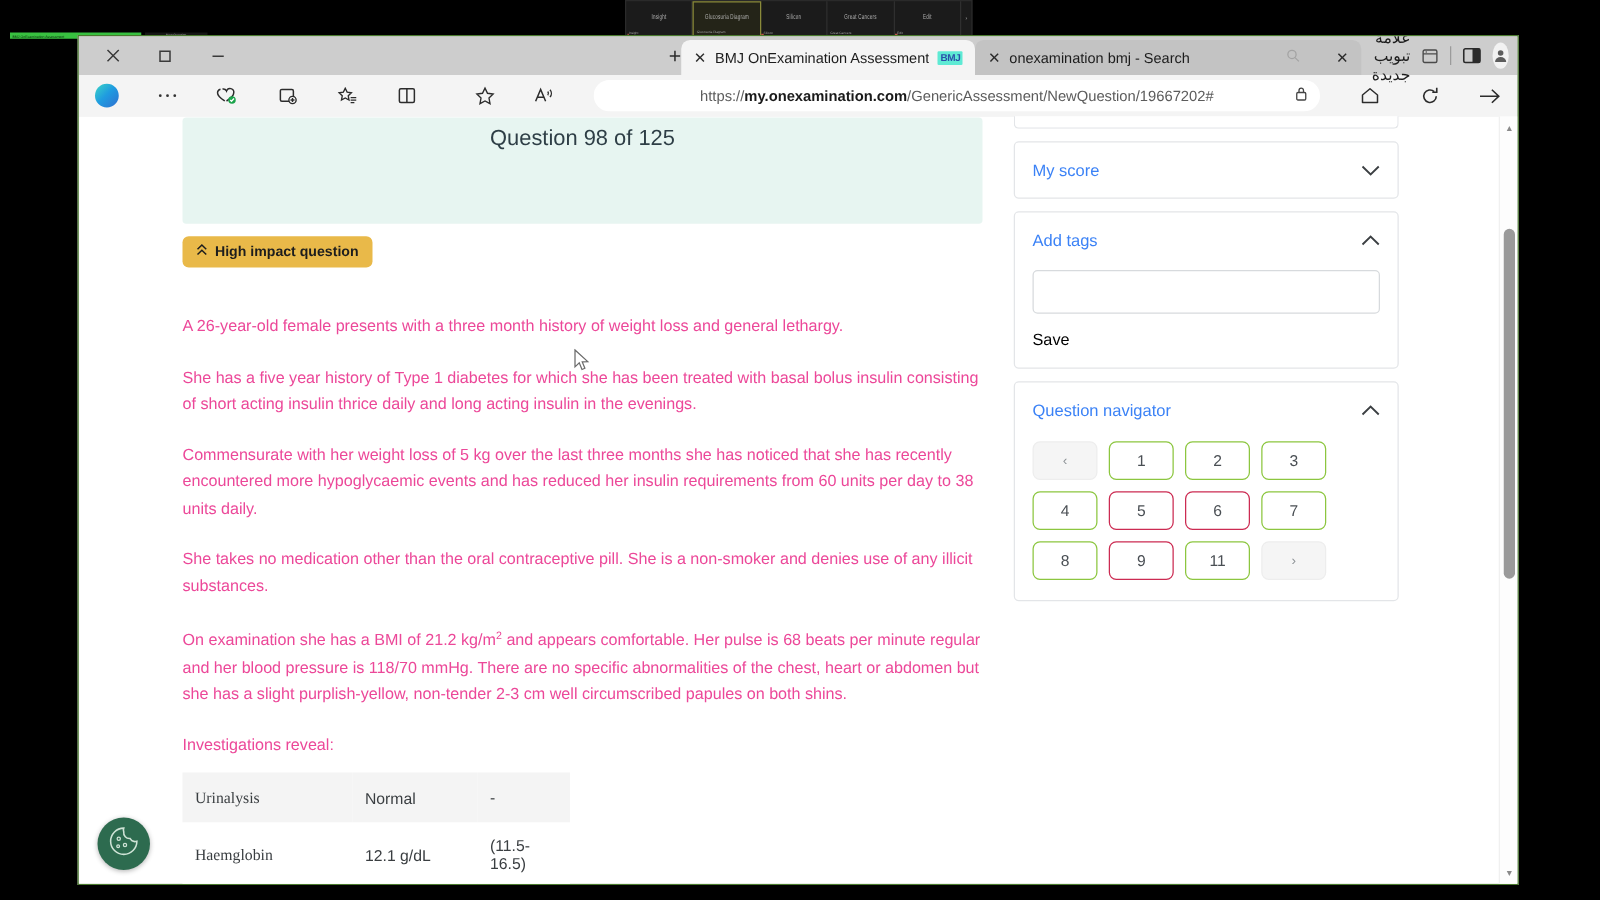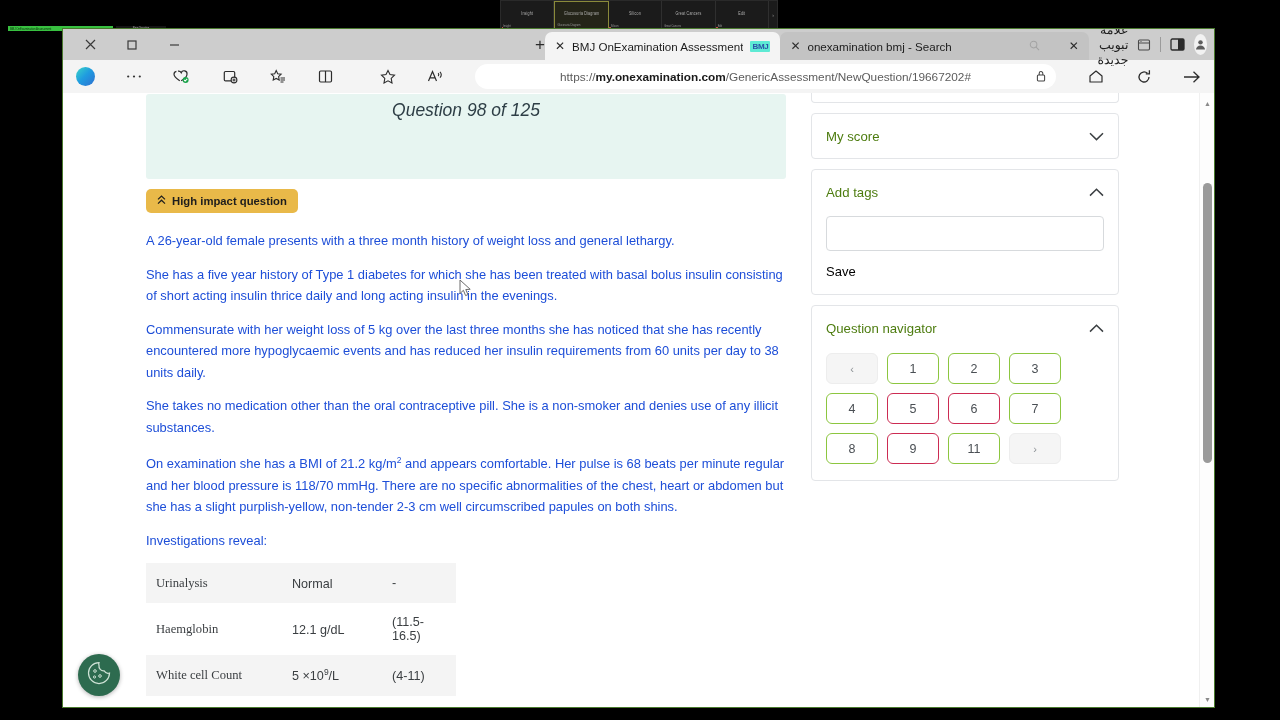--- a/index.html
+++ b/index.html
@@ -117,33 +117,33 @@
   .viewport {
     position: relative; height: 616px; background: #ffffff; overflow: hidden;
   }
 
   
   .q-header {
     position: absolute; left: 83px; top: 1px; width: 640px; height: 85px;
     background: #e7f5f1; border-radius: 3px;
     display: flex; justify-content: center; padding-top: 6px;
   }
-  .q-header-title { font-size: 17.5px; color: #2e3e46; font-weight: 400; font-style: italic; }
+  .q-header-title { font-size: 17.5px; color: #2e3e46; font-weight: 400; }
 
   .content { position: absolute; left: 83px; top: 96px; width: 645px; }
 
   .badge-high-impact {
     display: inline-flex; align-items: center; gap: 6px;
     background: #e9b949; color: #1d1d1d; font-size: 11.3px; font-weight: bold;
     padding: 6px 11px; border-radius: 5px; margin-bottom: 17px;
   }
   .badge-high-impact .chev { font-size: 10px; line-height: 1; }
 
   .q-para {
-    font-size: 12.9px; color: #1d4ed8; line-height: 21.5px; margin-bottom: 12px;
+    font-size: 12.9px; color: #ec4899; line-height: 21.5px; margin-bottom: 12px; margin-top: 19px;
   }
   .q-para sup { font-size: 8.5px; vertical-align: super; }
 
   .inv-table { width: 310px; border-collapse: collapse; margin-top: 8px; }
   .inv-table td {
     font-size: 12.6px; color: #3a3e41; padding: 12px 10px 12px 10px; border: none;
   }
   .inv-table tr:nth-child(odd) { background: #f4f4f4; }
   .inv-table tr:nth-child(even) { background: #ffffff; }
   .inv-table td.c0 { width: 136px; font-family: Liberation Serif, serif; }
@@ -162,21 +162,21 @@
   .sidebar { position: absolute; left: 748px; top: 0; width: 308px; }
   .panel {
     background: #ffffff; border: 1px solid #e3e5e8; border-radius: 4px;
     margin-bottom: 10px;
   }
   .panel.clipped { height: 18px; margin-top: -8px; border-top: none; }
   .panel-head {
     height: 44px; display: flex; align-items: center; justify-content: space-between;
     padding: 0 14px;
   }
-  .panel-title { font-size: 13.2px; color: #4d7c0f; }
+  .panel-title { font-size: 13.2px; color: #3b82f6; }
   .chev-ico { color: #3c4043; display: flex; align-items: center; }
   .tag-input {
     margin: 2px 14px 0 14px; height: 35px; border: 1px solid #d7dadd;
     border-radius: 4px; background: #fff;
   }
   .tag-input input {
     width: 100%; height: 100%; border: none; outline: none; background: transparent;
     padding: 0 8px; font-size: 12.5px; font-family: "Liberation Sans", sans-serif;
   }
   .save-link {

